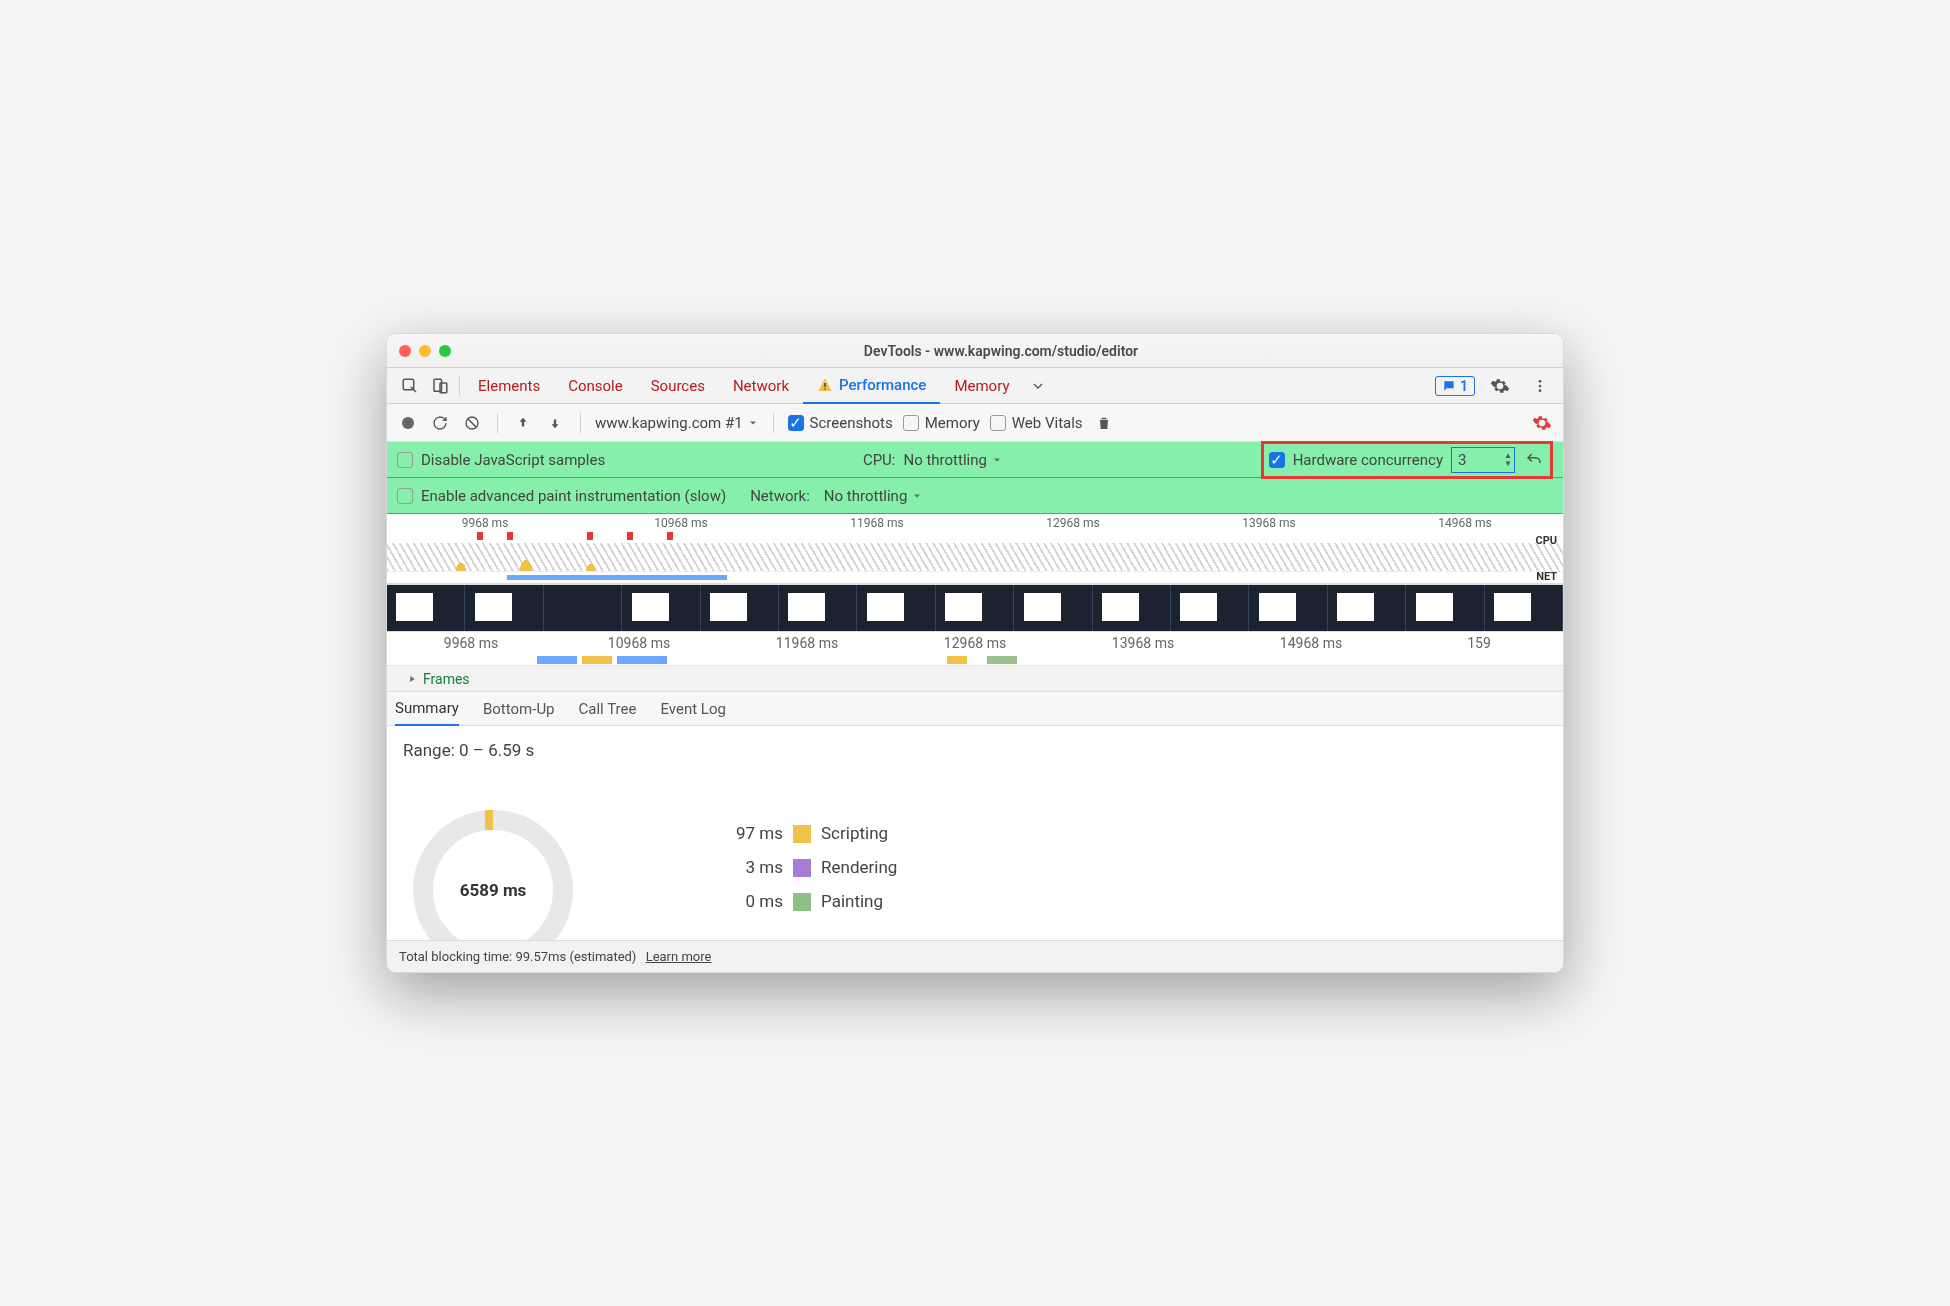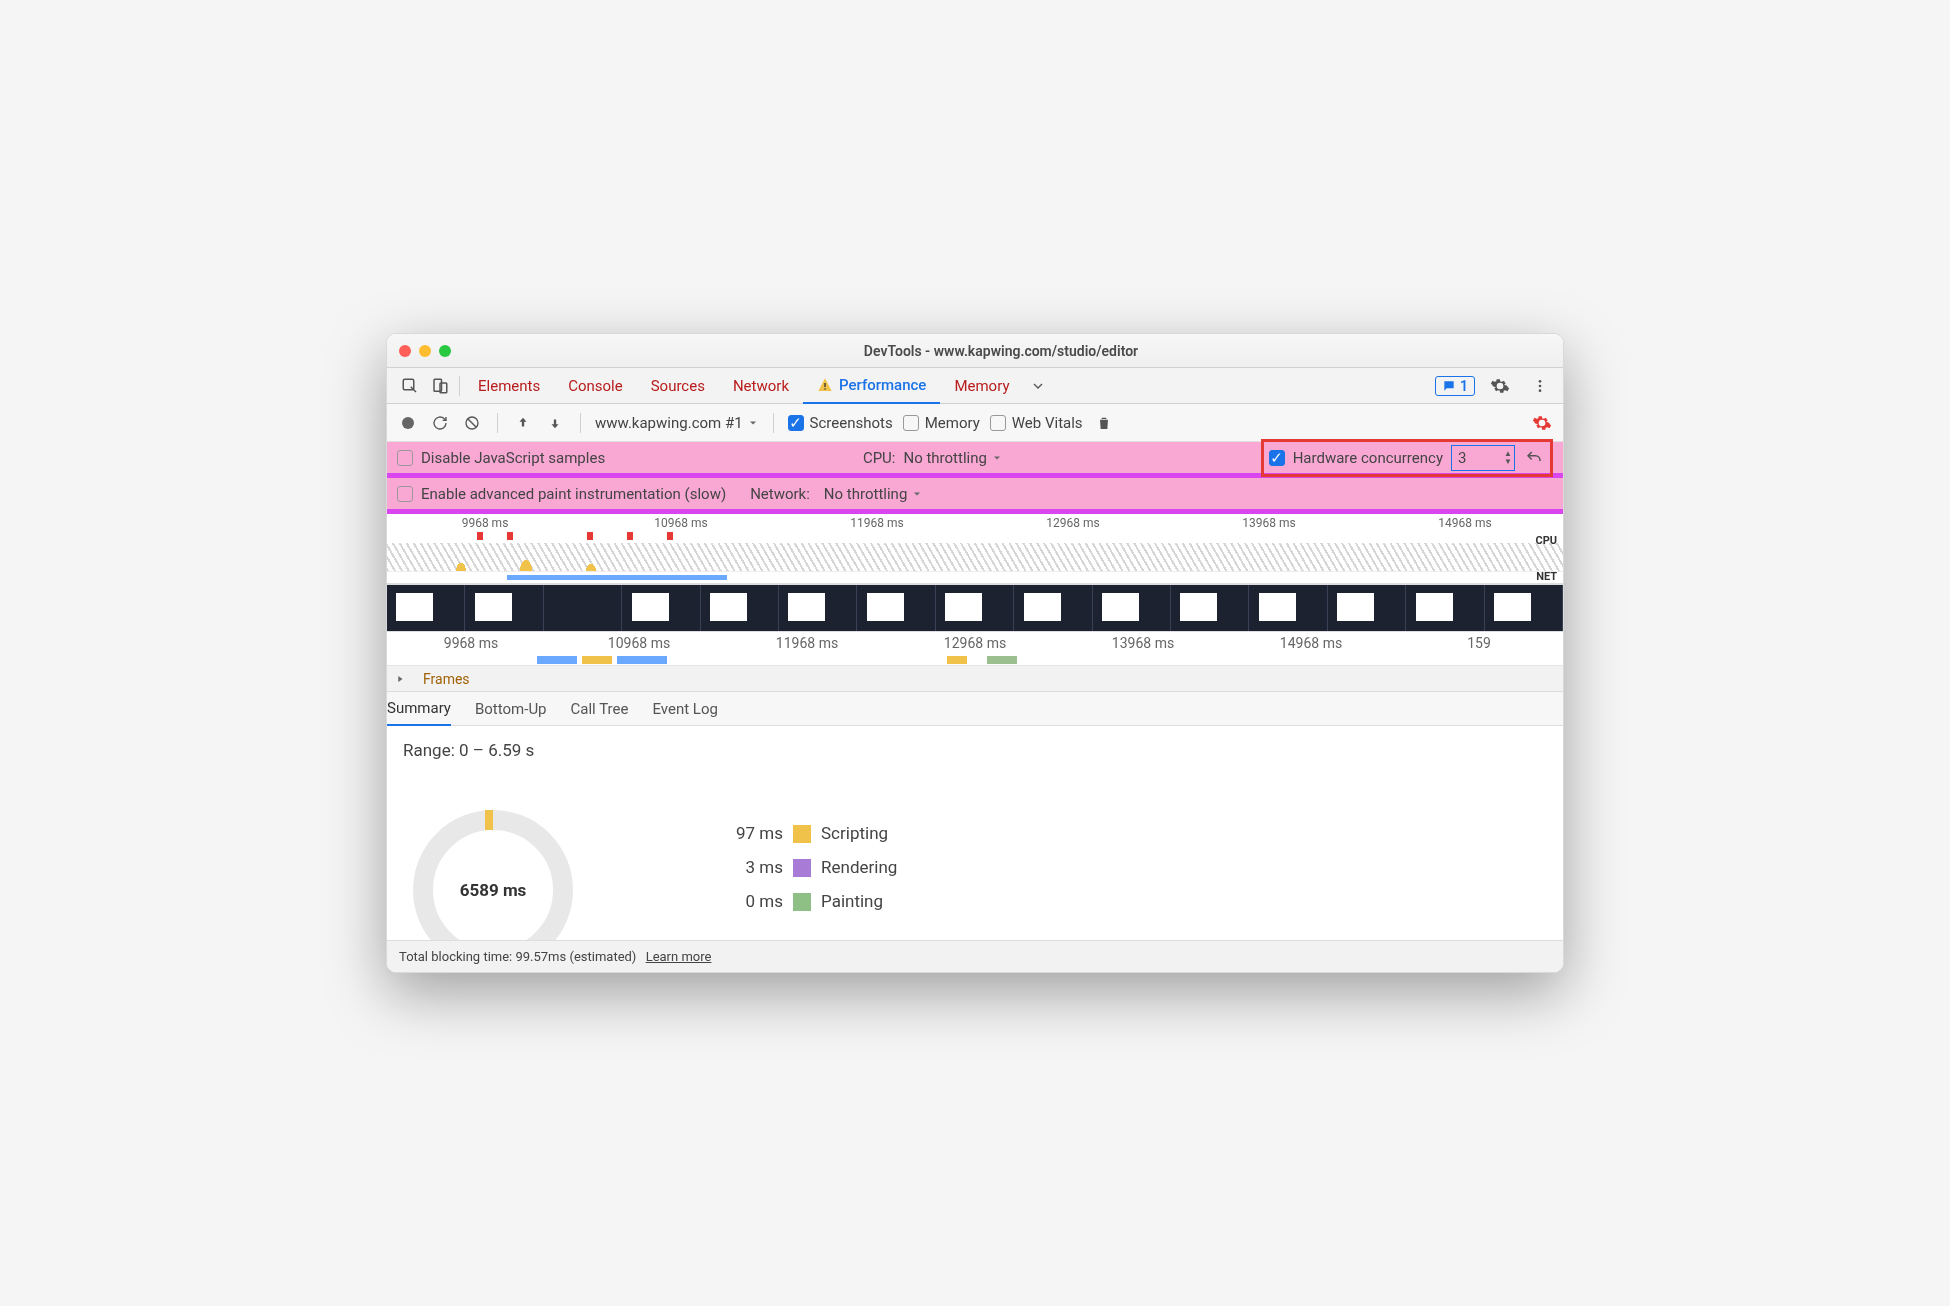--- a/index.html
+++ b/index.html
@@ -16,21 +16,21 @@
 .tab.active{color:#1a73e8;border-bottom:2px solid #1a73e8;font-weight:500}
 .tabs-right{margin-left:auto;display:flex;align-items:center;gap:10px}
 .chip{border:1px solid #1a73e8;color:#1a73e8;padding:1px 6px;border-radius:3px;display:flex;align-items:center;gap:4px;font-size:14px;font-weight:600}
 .gear{color:#555}
 .toolbar{display:flex;align-items:center;height:38px;padding:0 10px;gap:10px;border-bottom:1px solid #e0e0e0;background:#f7f7f7;font-size:15px;color:#444}
 .icbtn{width:22px;height:22px;display:flex;align-items:center;justify-content:center;color:#666;cursor:pointer}
 .sep{width:1px;height:20px;background:#d0d0d0;margin:0 4px}
 .sel{display:flex;align-items:center;gap:4px;color:#444;cursor:pointer}
 .check{width:16px;height:16px;border:1.5px solid #999;border-radius:3px;display:inline-flex;align-items:center;justify-content:center;cursor:pointer}
 .check.on{background:#1a73e8;border-color:#1a73e8;color:#fff}
-.row2,.row3{display:flex;align-items:center;height:36px;padding:0 10px;gap:14px;border-bottom:5px solid #d946ef;background:#f9a8d4;font-size:15px;color:#444}
+.row2,.row3{display:flex;align-items:center;height:36px;padding:0 10px;gap:14px;border-bottom:1px solid #d946ef;background:#86efac;font-size:15px;color:#444}
 .hwbox{border:3px solid #e53935;padding:3px 5px;display:flex;align-items:center;gap:8px;margin-left:auto}
 .numfield{border:1px solid #1a73e8;height:26px;width:64px;display:flex;align-items:center;justify-content:space-between;padding:0 2px 0 6px;font-size:15px}
 .stepper{display:flex;flex-direction:column;font-size:8px;color:#555;line-height:8px}
 .overview{position:relative}
 .timeaxis{display:flex;font-size:12px;color:#666;padding:2px 0 0 0;height:18px;background:#fff}
 .timeaxis span{flex:1;text-align:center}
 .cpu-strip{height:40px;background:#fff;position:relative;border-bottom:1px solid #eee}
 .stripel{position:absolute;right:6px;top:2px;font-size:11px;color:#333;font-weight:700}
 .hatch{position:absolute;left:0;right:0;bottom:0;height:28px;background:repeating-linear-gradient(60deg,#bbb 0 2px,transparent 2px 6px);opacity:.6}
 .yellowblobs{position:absolute;left:48px;bottom:0;width:260px;height:22px;background:radial-gradient(8px 14px at 10% 100%,#f1c24a 0 60%,transparent 61%),radial-gradient(10px 18px at 35% 100%,#f1c24a 0 60%,transparent 61%),radial-gradient(8px 12px at 60% 100%,#f1c24a 0 60%,transparent 61%)}
@@ -39,22 +39,22 @@
 .net-strip{height:12px;background:#fff;position:relative;border-bottom:1px solid #ddd}
 .netbar{position:absolute;left:120px;width:220px;top:3px;height:5px;background:#6aa9ff}
 .filmstrip{display:flex;height:48px;background:#1c2230;border-top:1px solid #ddd;border-bottom:1px solid #ddd}
 .frame{flex:1;border-right:1px solid #394156;position:relative}
 .frame::after{content:"";position:absolute;left:12%;top:18%;width:48%;height:60%;background:#fff}
 .frame.dark::after{background:#1c2230}
 .timeaxis2{display:flex;font-size:14px;color:#666;height:22px;align-items:center;background:#fff}
 .timeaxis2 span{flex:1;text-align:center}
 .mini{height:12px;background:#fff;border-bottom:1px solid #e4e4e4;position:relative}
 .mini i{position:absolute;top:2px;height:8px;background:#f1c24a}
-.section-hdr{display:flex;align-items:center;height:26px;padding:0 8px;gap:18px;font-size:14px;color:#a16207;background:#f2f2f2;border-bottom:1px solid #ddd}
-.subtabs{display:flex;height:34px;align-items:center;padding:0 0;gap:24px;border-bottom:1px solid #ddd;background:#f7f7f7;font-size:15px;color:#555}
+.section-hdr{display:flex;align-items:center;height:26px;padding:0 20px;gap:6px;font-size:14px;color:#15803d;background:#f2f2f2;border-bottom:1px solid #ddd}
+.subtabs{display:flex;height:34px;align-items:center;padding:0 8px;gap:24px;border-bottom:1px solid #ddd;background:#f7f7f7;font-size:15px;color:#555}
 .subtab{height:34px;display:flex;align-items:center;cursor:pointer}
 .subtab.active{color:#333;border-bottom:2px solid #1a73e8}
 .summary{padding:14px 16px 0 16px;min-height:210px}
 .range{font-size:17px;color:#444;margin-bottom:20px}
 .sumrow{display:flex;align-items:center}
 .donutwrap{width:200px;height:160px;position:relative;overflow:hidden}
 .donut{width:160px;height:160px;border-radius:50%;border:20px solid #e8e8e8;position:absolute;left:10px;top:30px}
 .donut-mark{position:absolute;left:82px;top:30px;width:8px;height:20px;background:#f1c24a}
 .donut-center{position:absolute;left:10px;top:30px;width:160px;height:160px;display:flex;align-items:center;justify-content:center;font-size:17px;font-weight:700;color:#333}
 .legend{margin-left:120px}

